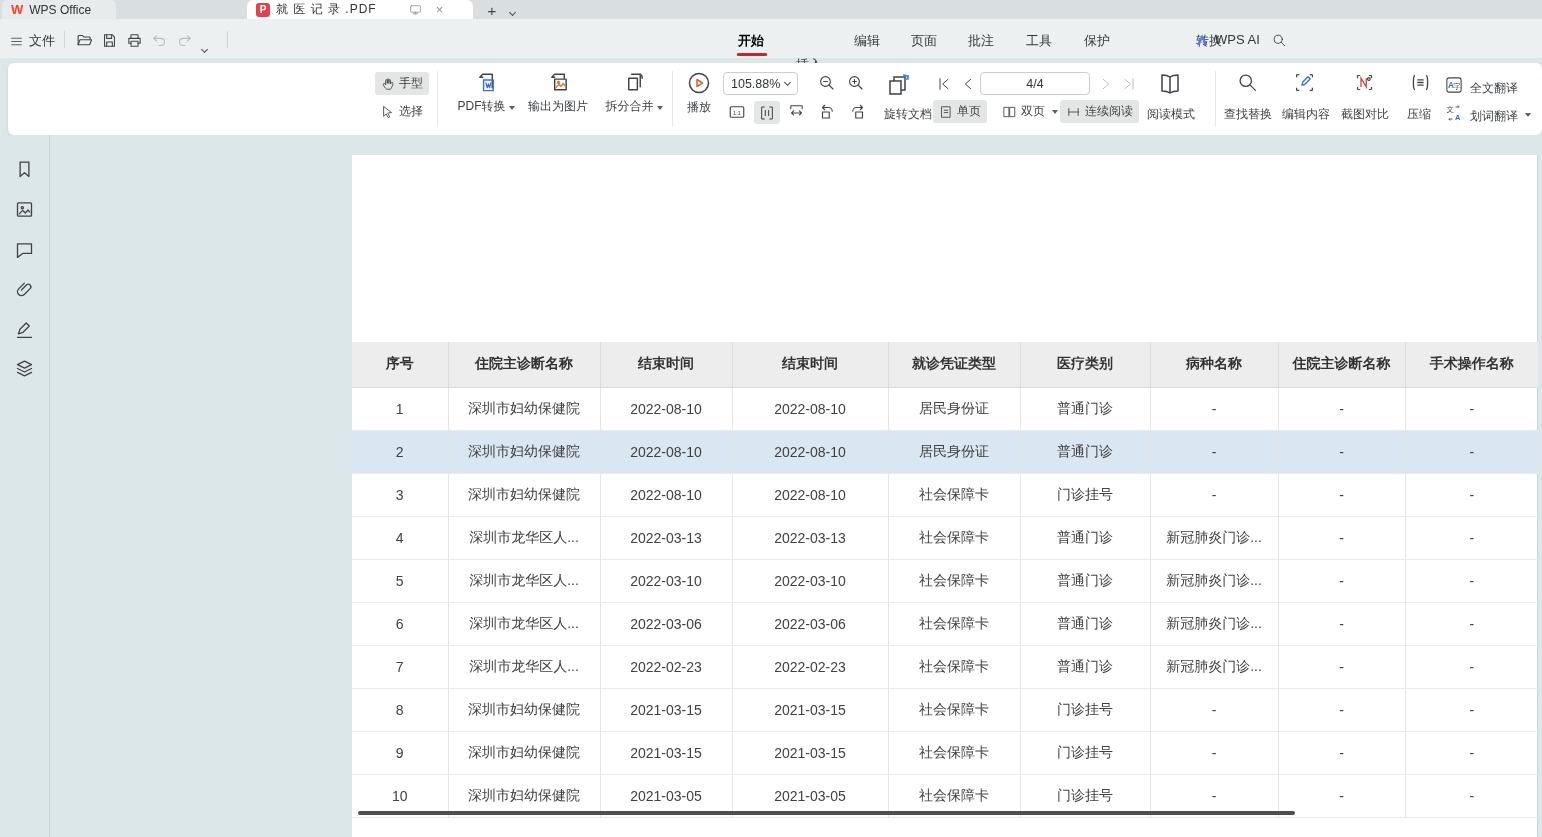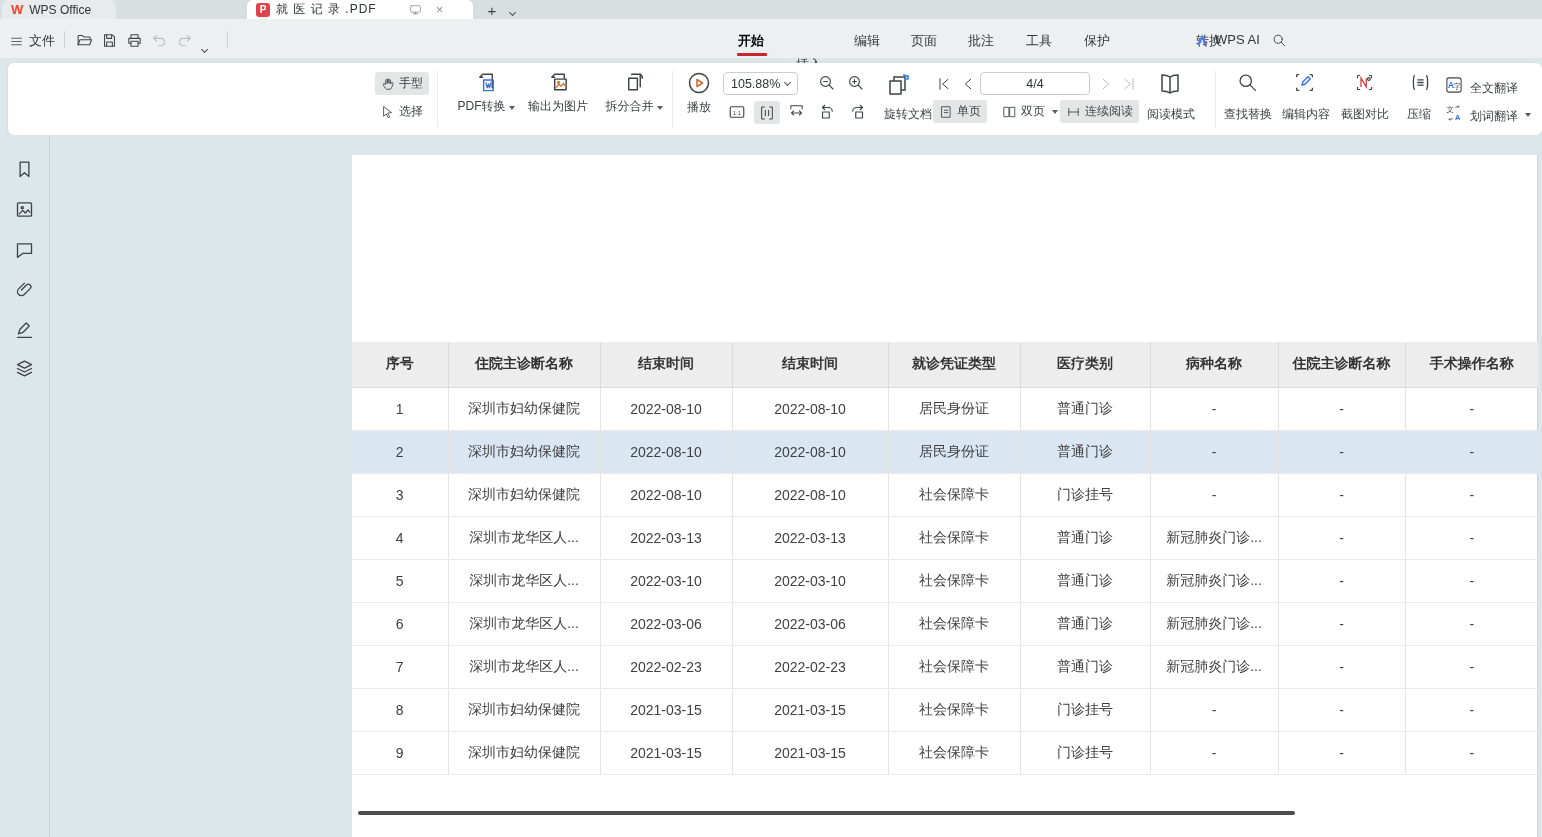--- a/index.html
+++ b/index.html
@@ -475,19 +475,30 @@
               <td>9</td>
               <td>深圳市妇幼保健院</td>
               <td>2021-03-15</td>
               <td>2021-03-15</td>
               <td>社会保障卡</td>
               <td>门诊挂号</td>
               <td>-</td>
               <td>-</td>
               <td>-</td>
             </tr>
+            <tr>
+              <td>10</td>
+              <td>深圳市妇幼保健院</td>
+              <td>2021-03-05</td>
+              <td>2021-03-05</td>
+              <td>社会保障卡</td>
+              <td>门诊挂号</td>
+              <td>-</td>
+              <td>-</td>
+              <td>-</td>
+            </tr>
           </tbody>
       </table>
       <div class="hline"></div>
     </div>
   </div>
 
 </div>
 
 </body></html>

